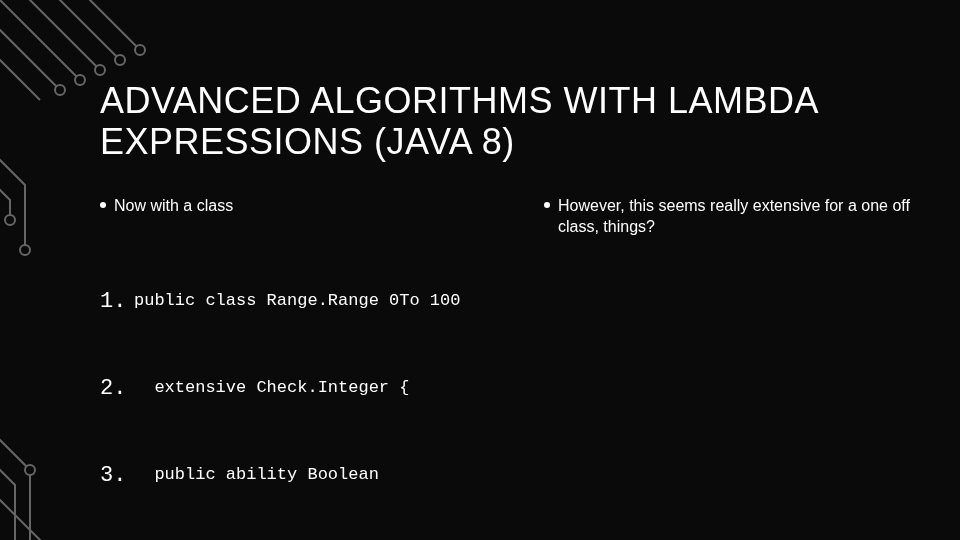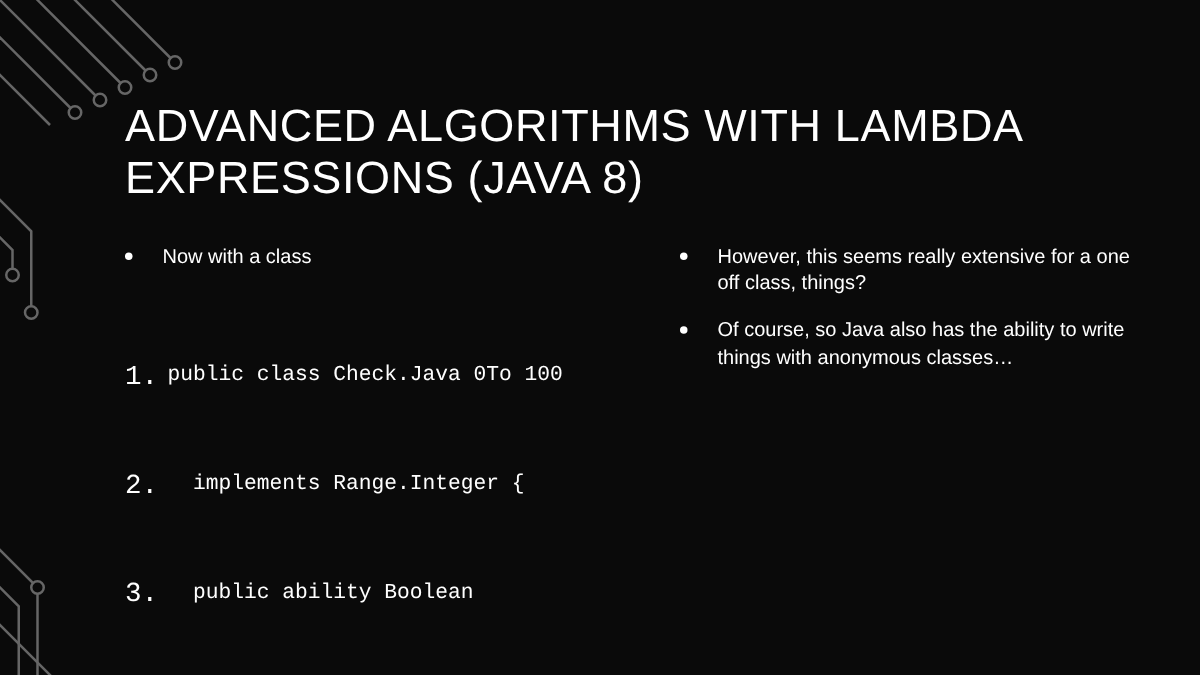--- a/index.html
+++ b/index.html
@@ -31,21 +31,21 @@
   }
   .columns {
     display: flex;
     gap: 24px;
   }
   .col-left { flex: 0 0 420px; }
   .col-right { flex: 1; }
   .bullet {
     display: flex;
     align-items: flex-start;
-    gap: 24px;
+    gap: 8px;
     font-size: 16px;
     line-height: 1.35;
     margin-bottom: 16px;
   }
   .dot {
     flex: 0 0 auto;
     width: 6px; height: 6px;
     border-radius: 50%;
     background: #fff;
     margin-top: 7px;
@@ -99,42 +99,38 @@
 
     <div class="col-left">
       <div class="bullet">
         <span class="dot"></span>
         <span>Now with a class</span>
       </div>
 
       <div class="code">
         <div class="code-row">
           <span class="ln">1.</span>
-          <span class="ct">public class Check.Java 0To 100</span>
+          <span class="ct">public class Range.Range 0To 100</span>
         </div>
         <div class="code-row">
           <span class="ln">2.</span>
-          <span class="ct">  implements Range.Integer {</span>
+          <span class="ct">  extensive Check.Integer {</span>
         </div>
         <div class="code-row">
           <span class="ln">3.</span>
           <span class="ct">  public ability Boolean</span>
         </div>
         
         
         
         
       </div>
     </div>
 
     <div class="col-right">
       <div class="bullet">
         <span class="dot"></span>
         <span>However, this seems really extensive for a one off class, things?</span>
       </div>
-      <div class="bullet">
-        <span class="dot"></span>
-        <span>Of course, so Java also has the ability to write things with anonymous classes…</span>
-      </div>
     </div>
 
   </div>
 </div>
 
 </body></html>

